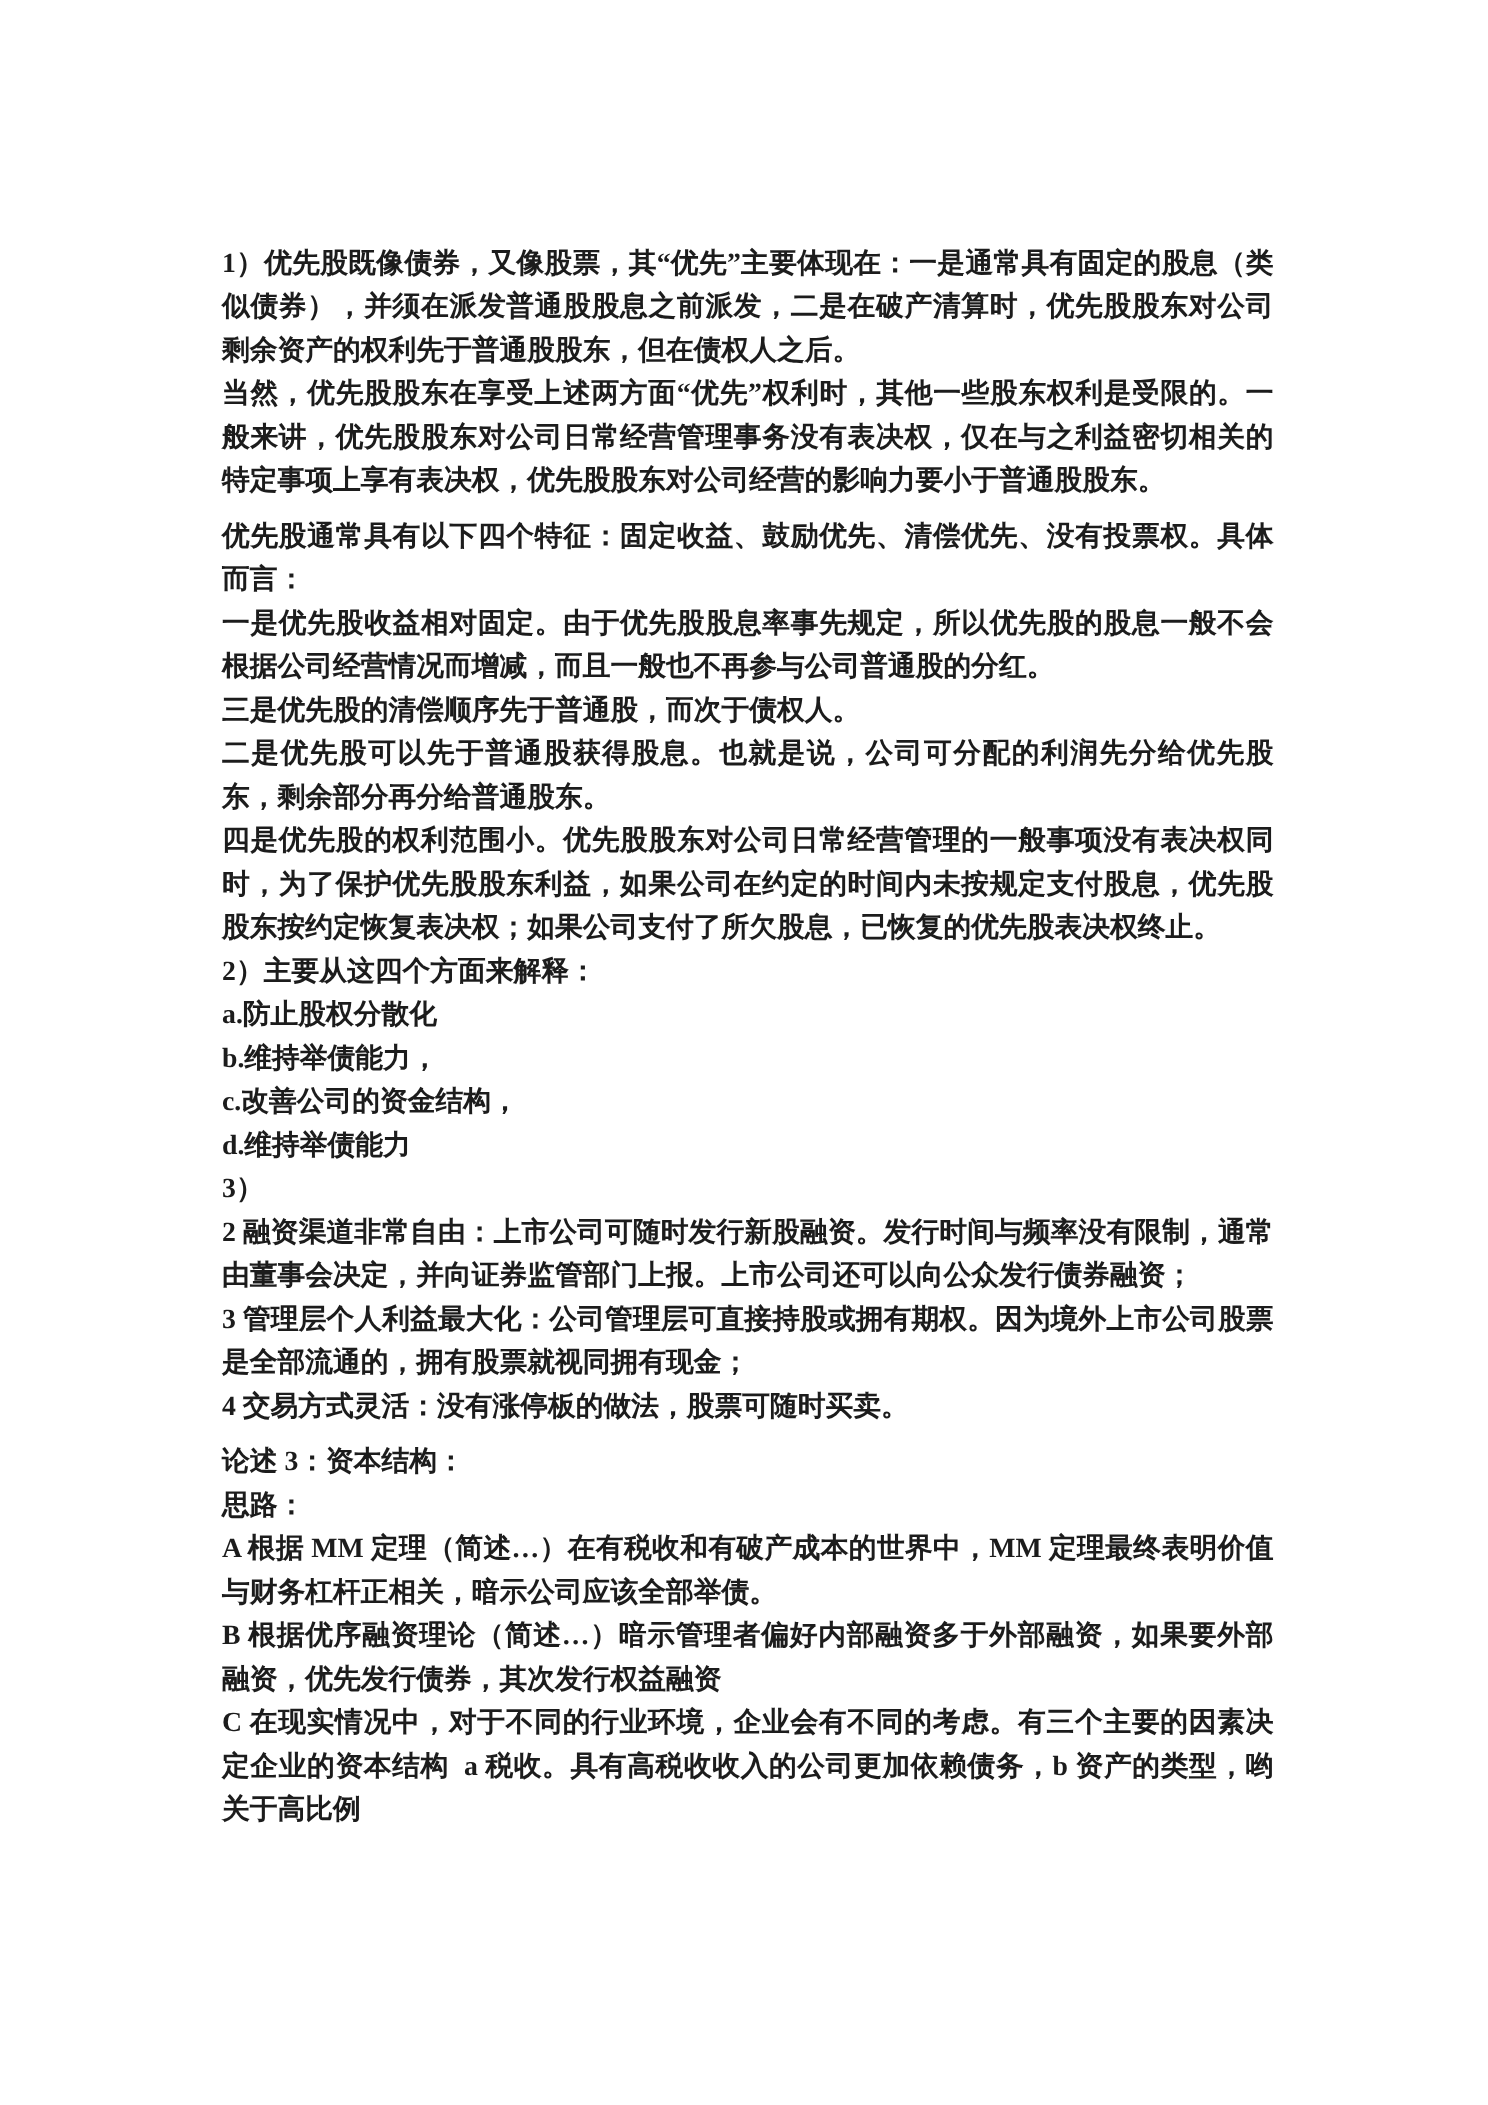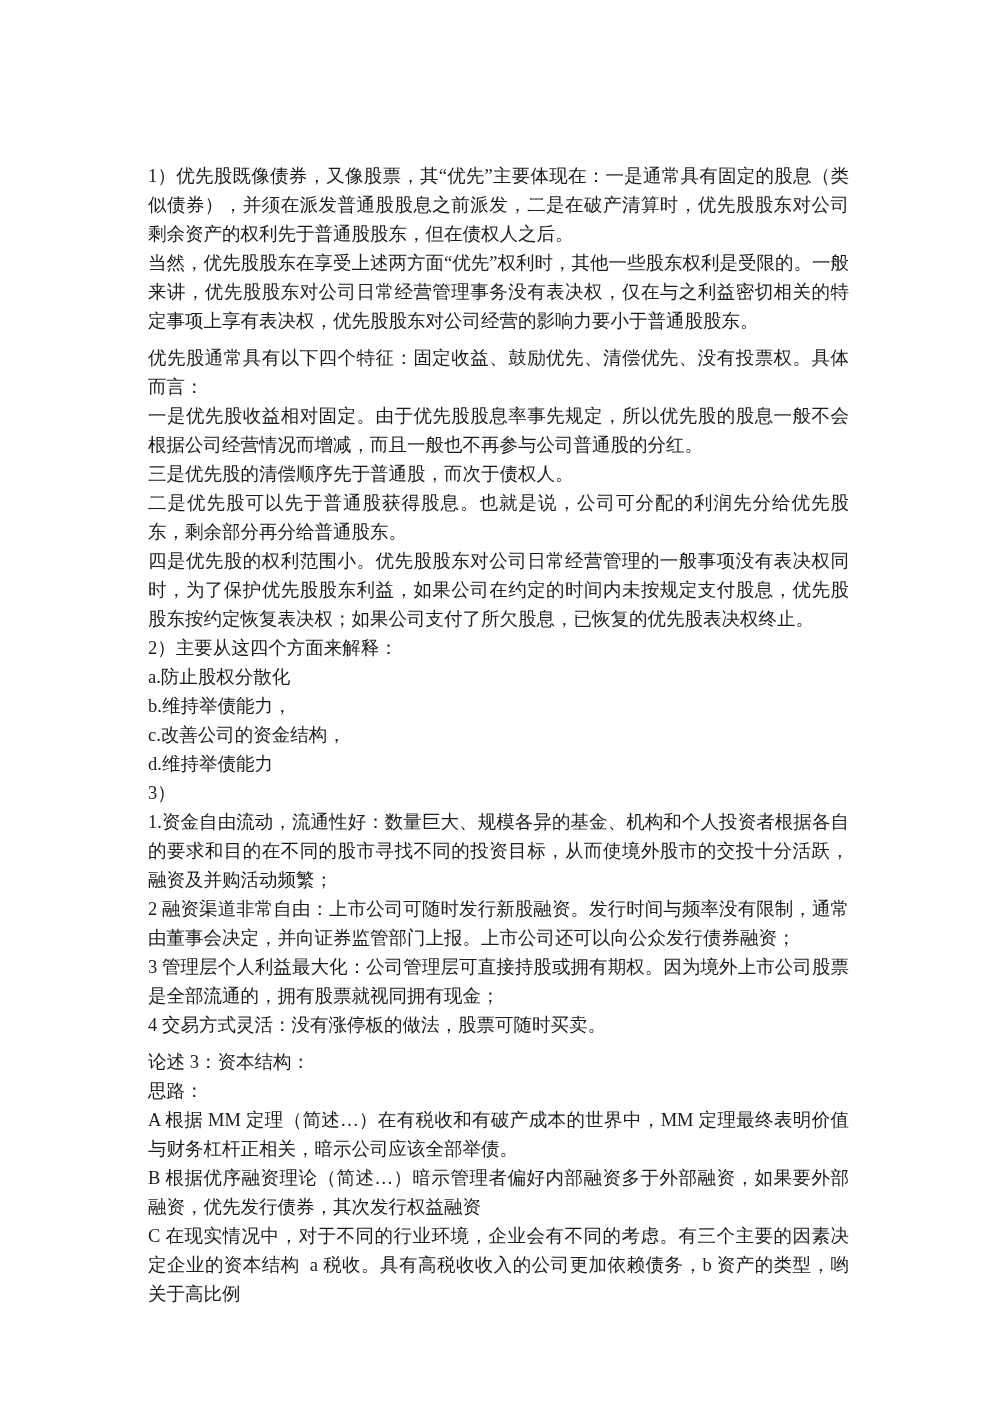--- a/index.html
+++ b/index.html
@@ -23,20 +23,21 @@
     font-size: 18.5px;
     line-height: 29px;
     color: #1c1c1c;
     text-align: justify;
   }
   .para {
     margin: 0;
     padding: 0;
     white-space: pre-wrap;
     word-break: break-all;
+    font-weight: bold;
   }
   .para.gap {
     margin-top: 8px;
   }
 </style>
 </head>
 <body>
 
 <div class="page">
   <div class="content" id="content">
@@ -46,21 +47,20 @@
       <p class="para">一是优先股收益相对固定。由于优先股股息率事先规定，所以优先股的股息一般不会根据公司经营情况而增减，而且一般也不再参与公司普通股的分红。</p>
       <p class="para">三是优先股的清偿顺序先于普通股，而次于债权人。</p>
       <p class="para">二是优先股可以先于普通股获得股息。也就是说，公司可分配的利润先分给优先股东，剩余部分再分给普通股东。</p>
       <p class="para">四是优先股的权利范围小。优先股股东对公司日常经营管理的一般事项没有表决权同时，为了保护优先股股东利益，如果公司在约定的时间内未按规定支付股息，优先股股东按约定恢复表决权；如果公司支付了所欠股息，已恢复的优先股表决权终止。</p>
       <p class="para">2）主要从这四个方面来解释：</p>
       <p class="para">a.防止股权分散化</p>
       <p class="para">b.维持举债能力，</p>
       <p class="para">c.改善公司的资金结构，</p>
       <p class="para">d.维持举债能力</p>
       <p class="para">3）</p>
-      <p class="para">1.资金自由流动，流通性好：数量巨大、规模各异的基金、机构和个人投资者根据各自的要求和目的在不同的股市寻找不同的投资目标，从而使境外股市的交投十分活跃，融资及并购活动频繁；</p>
       <p class="para">2 融资渠道非常自由：上市公司可随时发行新股融资。发行时间与频率没有限制，通常由董事会决定，并向证券监管部门上报。上市公司还可以向公众发行债券融资；</p>
       <p class="para">3 管理层个人利益最大化：公司管理层可直接持股或拥有期权。因为境外上市公司股票是全部流通的，拥有股票就视同拥有现金；</p>
       <p class="para">4 交易方式灵活：没有涨停板的做法，股票可随时买卖。</p>
       <p class="para gap">论述 3：资本结构：</p>
       <p class="para">思路：</p>
       <p class="para">A 根据 MM 定理（简述…）在有税收和有破产成本的世界中，MM 定理最终表明价值与财务杠杆正相关，暗示公司应该全部举债。</p>
       <p class="para">B 根据优序融资理论（简述…）暗示管理者偏好内部融资多于外部融资，如果要外部融资，优先发行债券，其次发行权益融资</p>
       <p class="para">C 在现实情况中，对于不同的行业环境，企业会有不同的考虑。有三个主要的因素决定企业的资本结构  a 税收。具有高税收收入的公司更加依赖债务，b 资产的类型，哟关于高比例</p>
     </div>
 </div>

